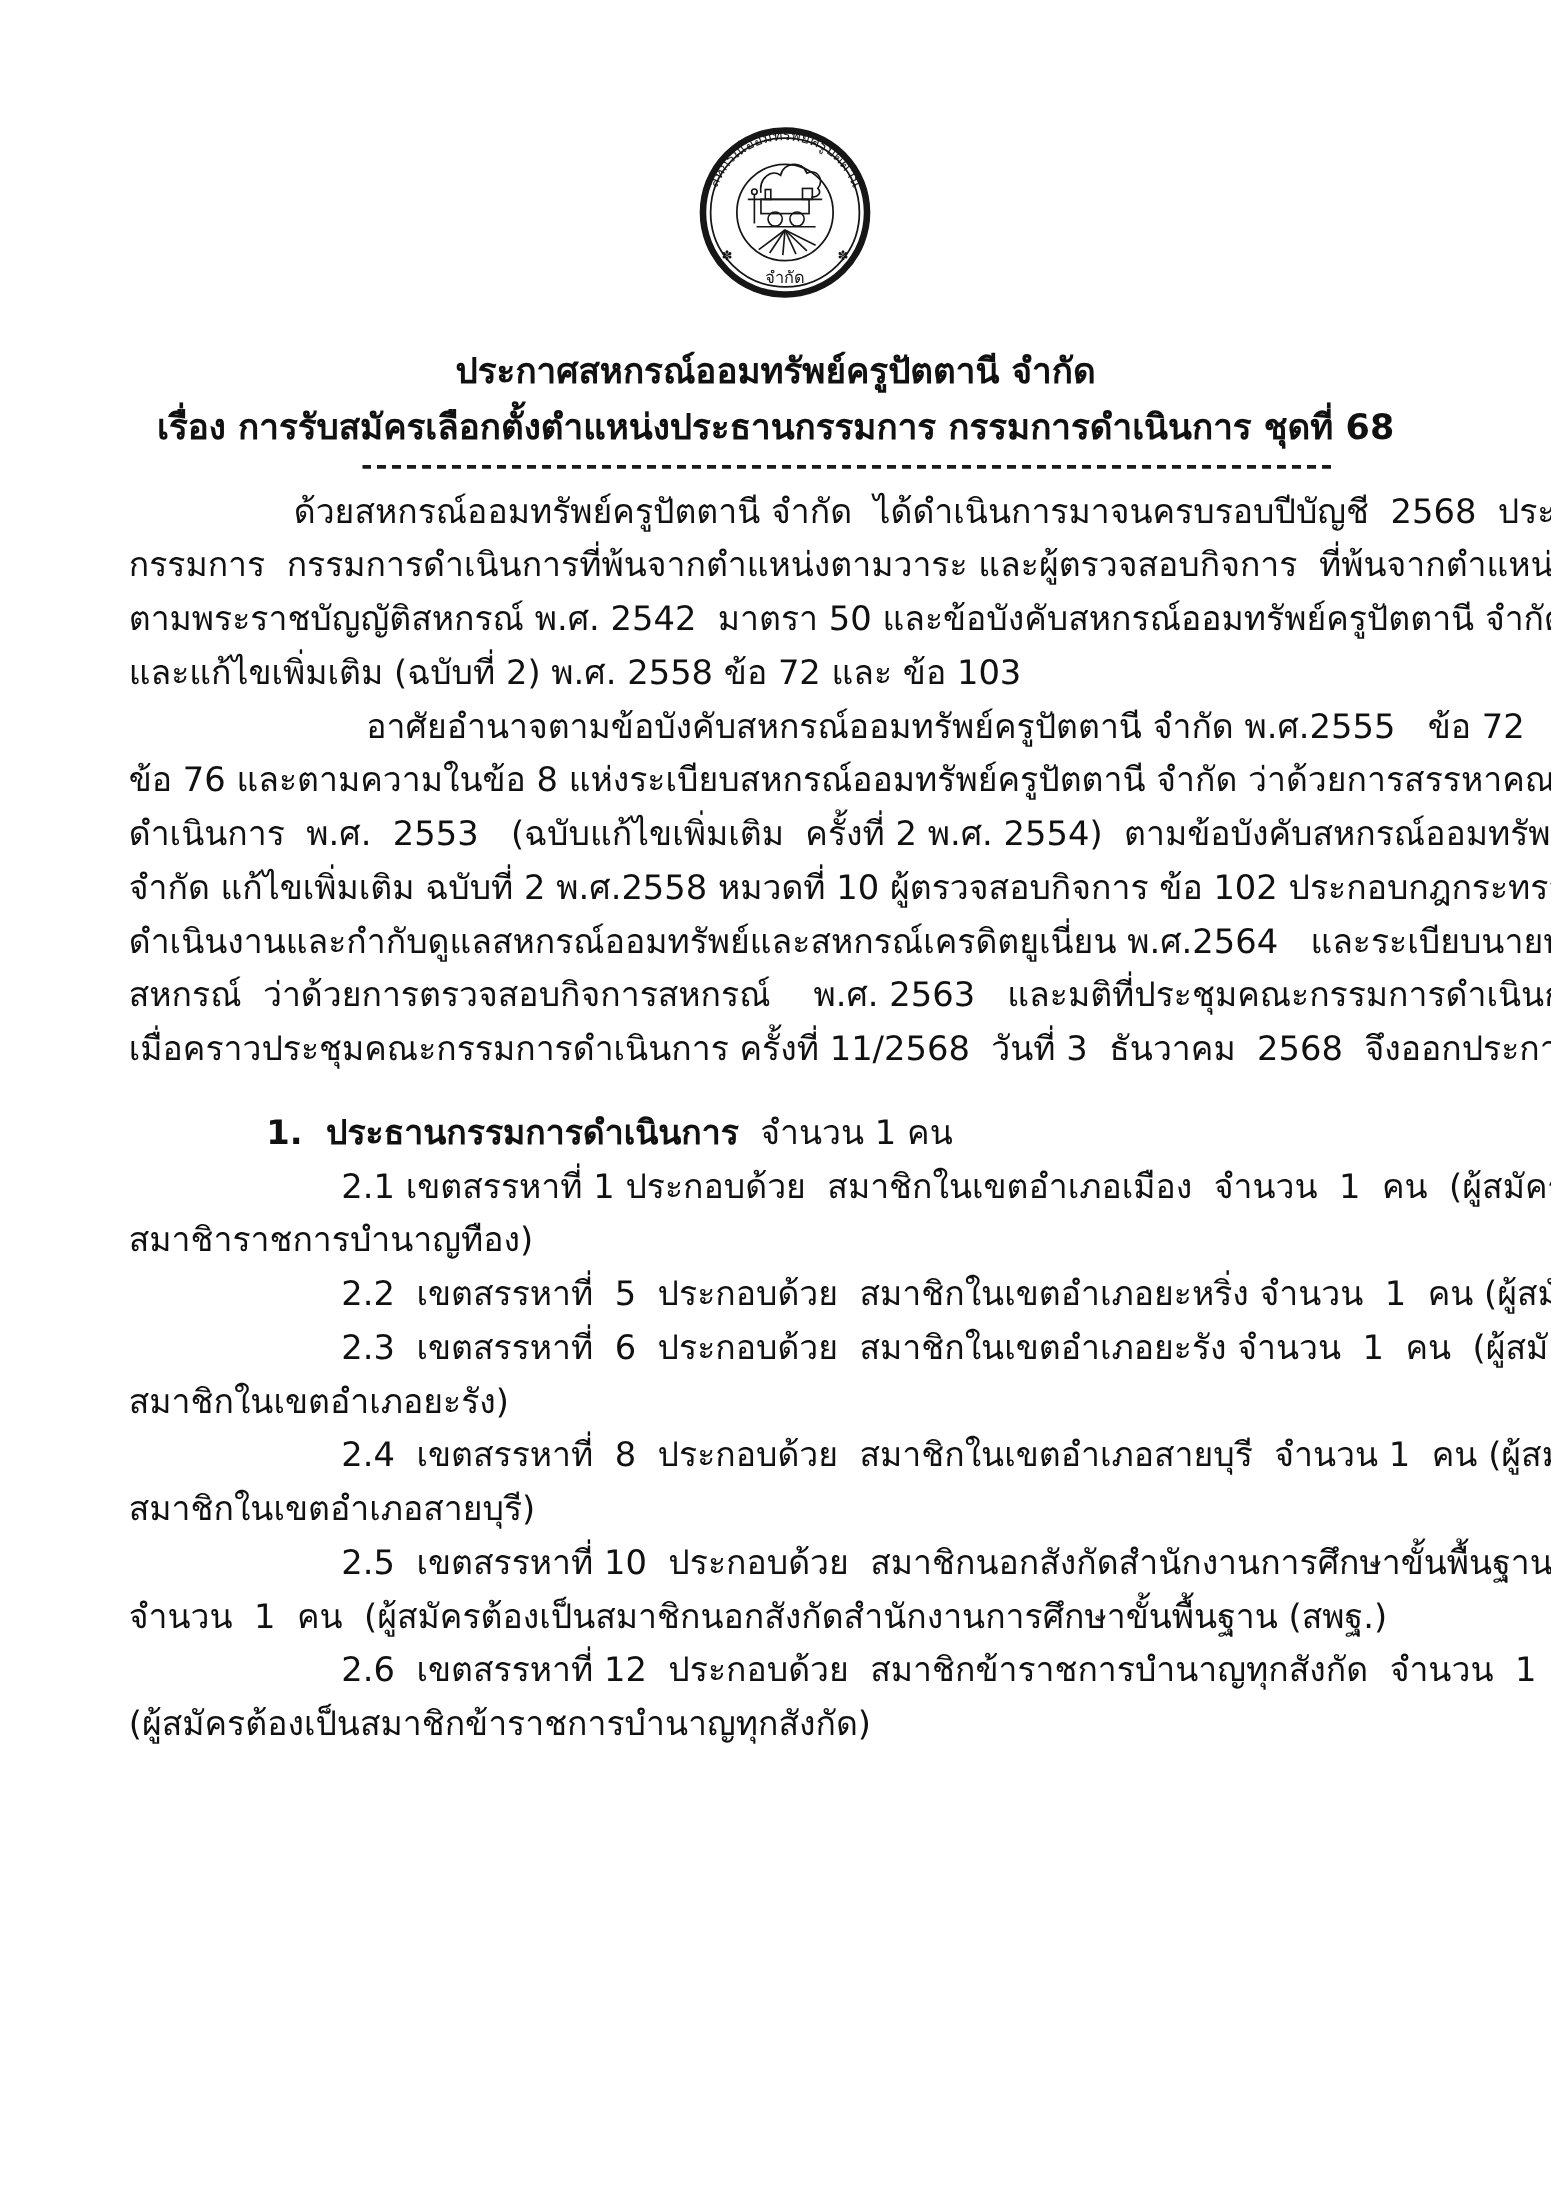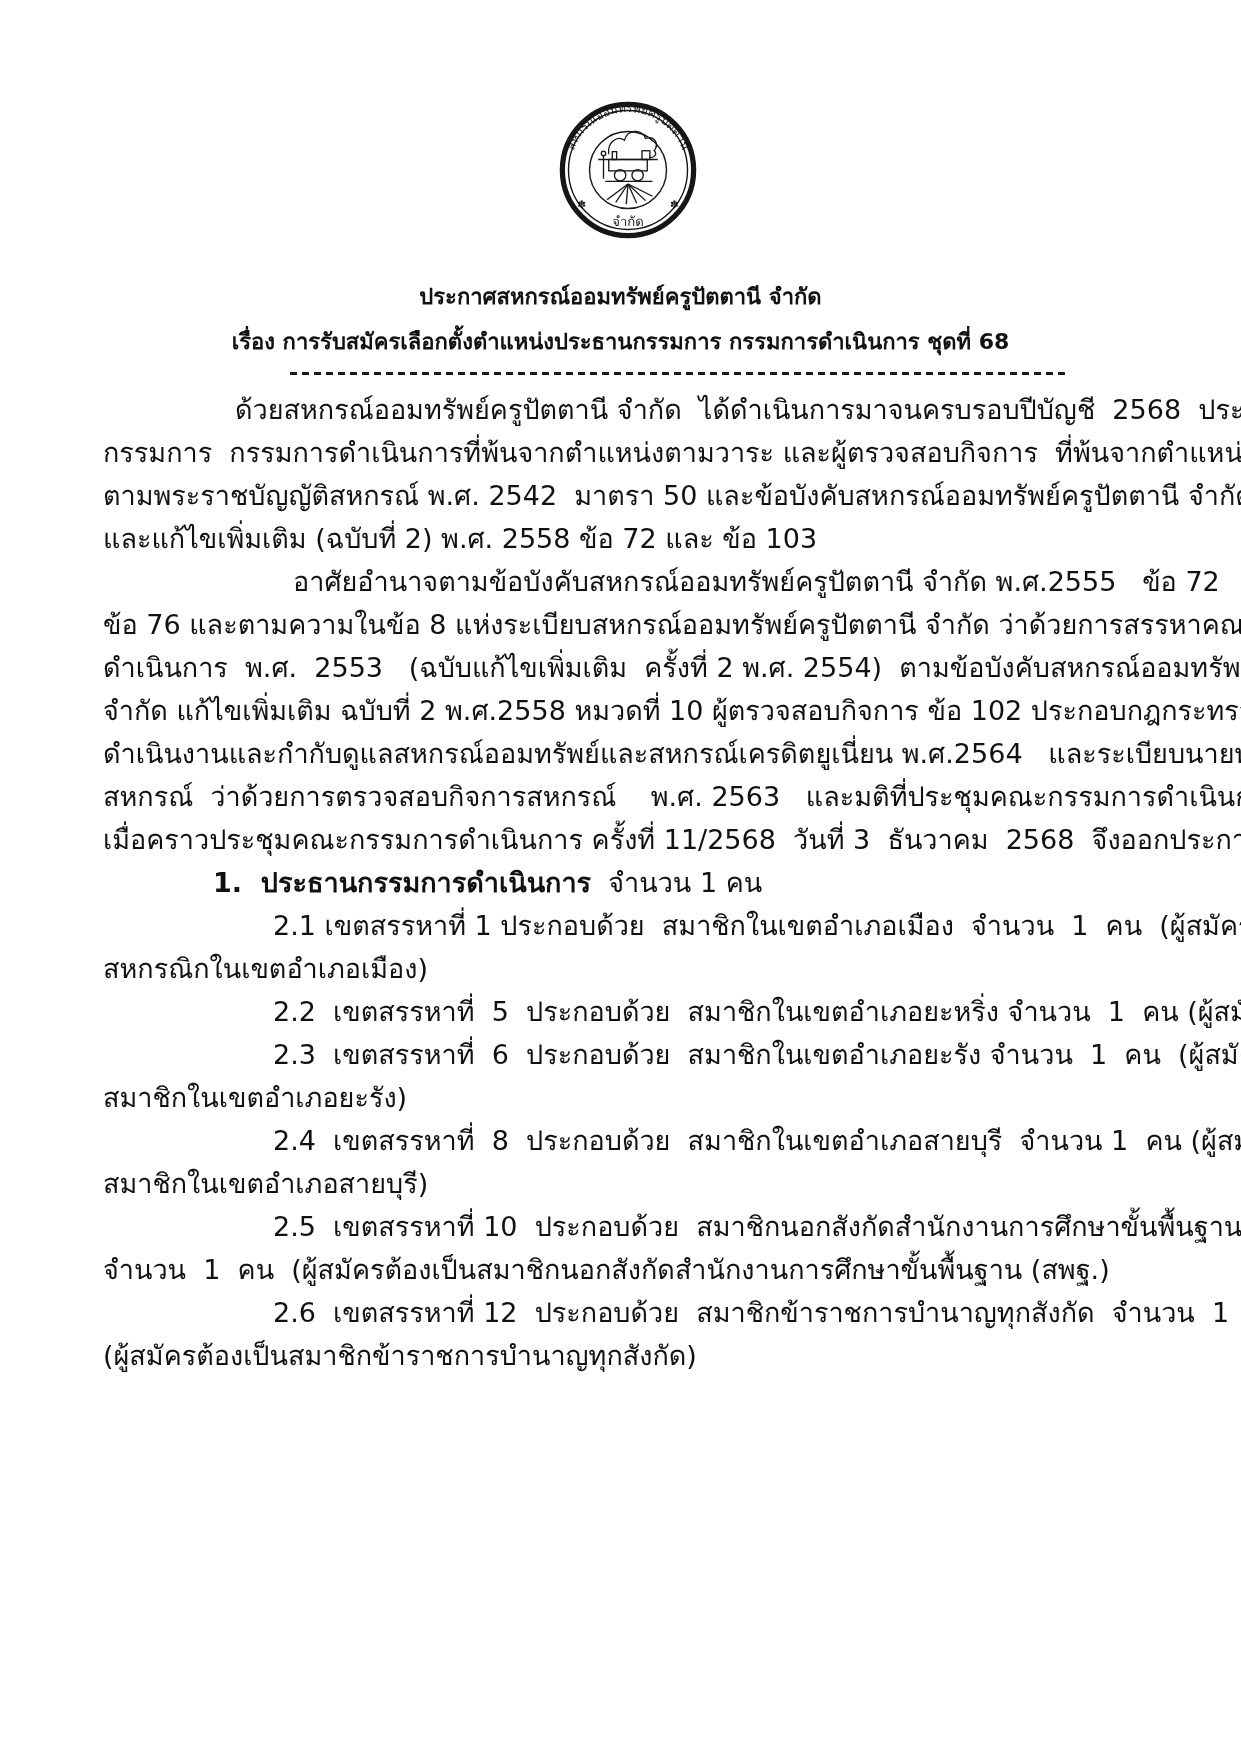--- a/index.html
+++ b/index.html
@@ -11,36 +11,36 @@
     color:#111;
     font-family:"DejaVu Sans","Liberation Sans",sans-serif;
   }
   .logo-wrap { padding-top:100px; text-align:center; }
   .logo-wrap svg { display:inline-block; margin-left:14px; }
   .seal-stroke { fill:none; stroke:#161616; }
   .title-block {
     margin-top:30px;
     text-align:center;
     font-weight:bold;
-    font-size:22px;
+    font-size:28px;
     line-height:45px;
   }
   .title-block .line { white-space:pre; }
   .content { margin:0 103px; font-size:27px; line-height:43px; }
   .sep {
     margin-left:187px;
     margin-top:8px;
     width:776px; height:3px;
     background:repeating-linear-gradient(90deg,#1a1a1a 0 7px,transparent 7px 12px);
   }
   .para { margin-top:13px; }
   .line { white-space:pre; }
   .ind1 { text-indent:132px; }
   .ind2 { text-indent:190px; }
-  .list { }
+  .list { margin-top:24px; }
   .li-main { padding-left:110px; }
   .li-sub  { padding-left:170px; }
   .li-cont { padding-left:0; }
   .b { font-weight:bold; }
 </style>
 </head>
 <body>
 
 <div class="page">
 
@@ -96,21 +96,21 @@
       <div class="line">ดำเนินการ  พ.ศ.  2553   (ฉบับแก้ไขเพิ่มเติม  ครั้งที่ 2 พ.ศ. 2554)  ตามข้อบังคับสหกรณ์ออมทรัพย์ครูปัตตานี</div>
       <div class="line">จำกัด แก้ไขเพิ่มเติม ฉบับที่ 2 พ.ศ.2558 หมวดที่ 10 ผู้ตรวจสอบกิจการ ข้อ 102 ประกอบกฎกระทรวงการ</div>
       <div class="line">ดำเนินงานและกำกับดูแลสหกรณ์ออมทรัพย์และสหกรณ์เครดิตยูเนี่ยน พ.ศ.2564   และระเบียบนายทะเบียน</div>
       <div class="line">สหกรณ์  ว่าด้วยการตรวจสอบกิจการสหกรณ์    พ.ศ. 2563   และมติที่ประชุมคณะกรรมการดำเนินการ ชุดที่ 67</div>
       <div class="line">เมื่อคราวประชุมคณะกรรมการดำเนินการ ครั้งที่ 11/2568  วันที่ 3  ธันวาคม  2568  จึงออกประกาศ  ดังต่อไปนี้</div>
     </div>
 
     <div class="list">
       <div class="line li-main"><span class="b">1.  </span><span class="b">ประธานกรรมการดำเนินการ</span><span>  จำนวน 1 คน</span></div>
       <div class="line li-sub">2.1 เขตสรรหาที่ 1 ประกอบด้วย  สมาชิกในเขตอำเภอเมือง  จำนวน  1  คน  (ผู้สมัครต้องเป็น</div>
-      <div class="line li-cont">สหกรณิกในเขตอำเภอเมือง)</div>
+      <div class="line li-cont">สมาชิาราชการบำนาญทือง)</div>
       <div class="line li-sub">2.2  เขตสรรหาที่  5  ประกอบด้วย  สมาชิกในเขตอำเภอยะหริ่ง จำนวน  1  คน (ผู้สมัครต้องเป็น</div>
       <div class="line li-sub">2.3  เขตสรรหาที่  6  ประกอบด้วย  สมาชิกในเขตอำเภอยะรัง จำนวน  1  คน  (ผู้สมัครต้องเป็น</div>
       <div class="line li-cont">สมาชิกในเขตอำเภอยะรัง)</div>
       <div class="line li-sub">2.4  เขตสรรหาที่  8  ประกอบด้วย  สมาชิกในเขตอำเภอสายบุรี  จำนวน 1  คน (ผู้สมัครต้องเป็น</div>
       <div class="line li-cont">สมาชิกในเขตอำเภอสายบุรี)</div>
       <div class="line li-sub">2.5  เขตสรรหาที่ 10  ประกอบด้วย  สมาชิกนอกสังกัดสำนักงานการศึกษาขั้นพื้นฐาน (สพฐ.)</div>
       <div class="line li-cont">จำนวน  1  คน  (ผู้สมัครต้องเป็นสมาชิกนอกสังกัดสำนักงานการศึกษาขั้นพื้นฐาน (สพฐ.)</div>
       <div class="line li-sub">2.6  เขตสรรหาที่ 12  ประกอบด้วย  สมาชิกข้าราชการบำนาญทุกสังกัด  จำนวน  1  คน</div>
       <div class="line li-cont">(ผู้สมัครต้องเป็นสมาชิกข้าราชการบำนาญทุกสังกัด)</div>
     </div>

